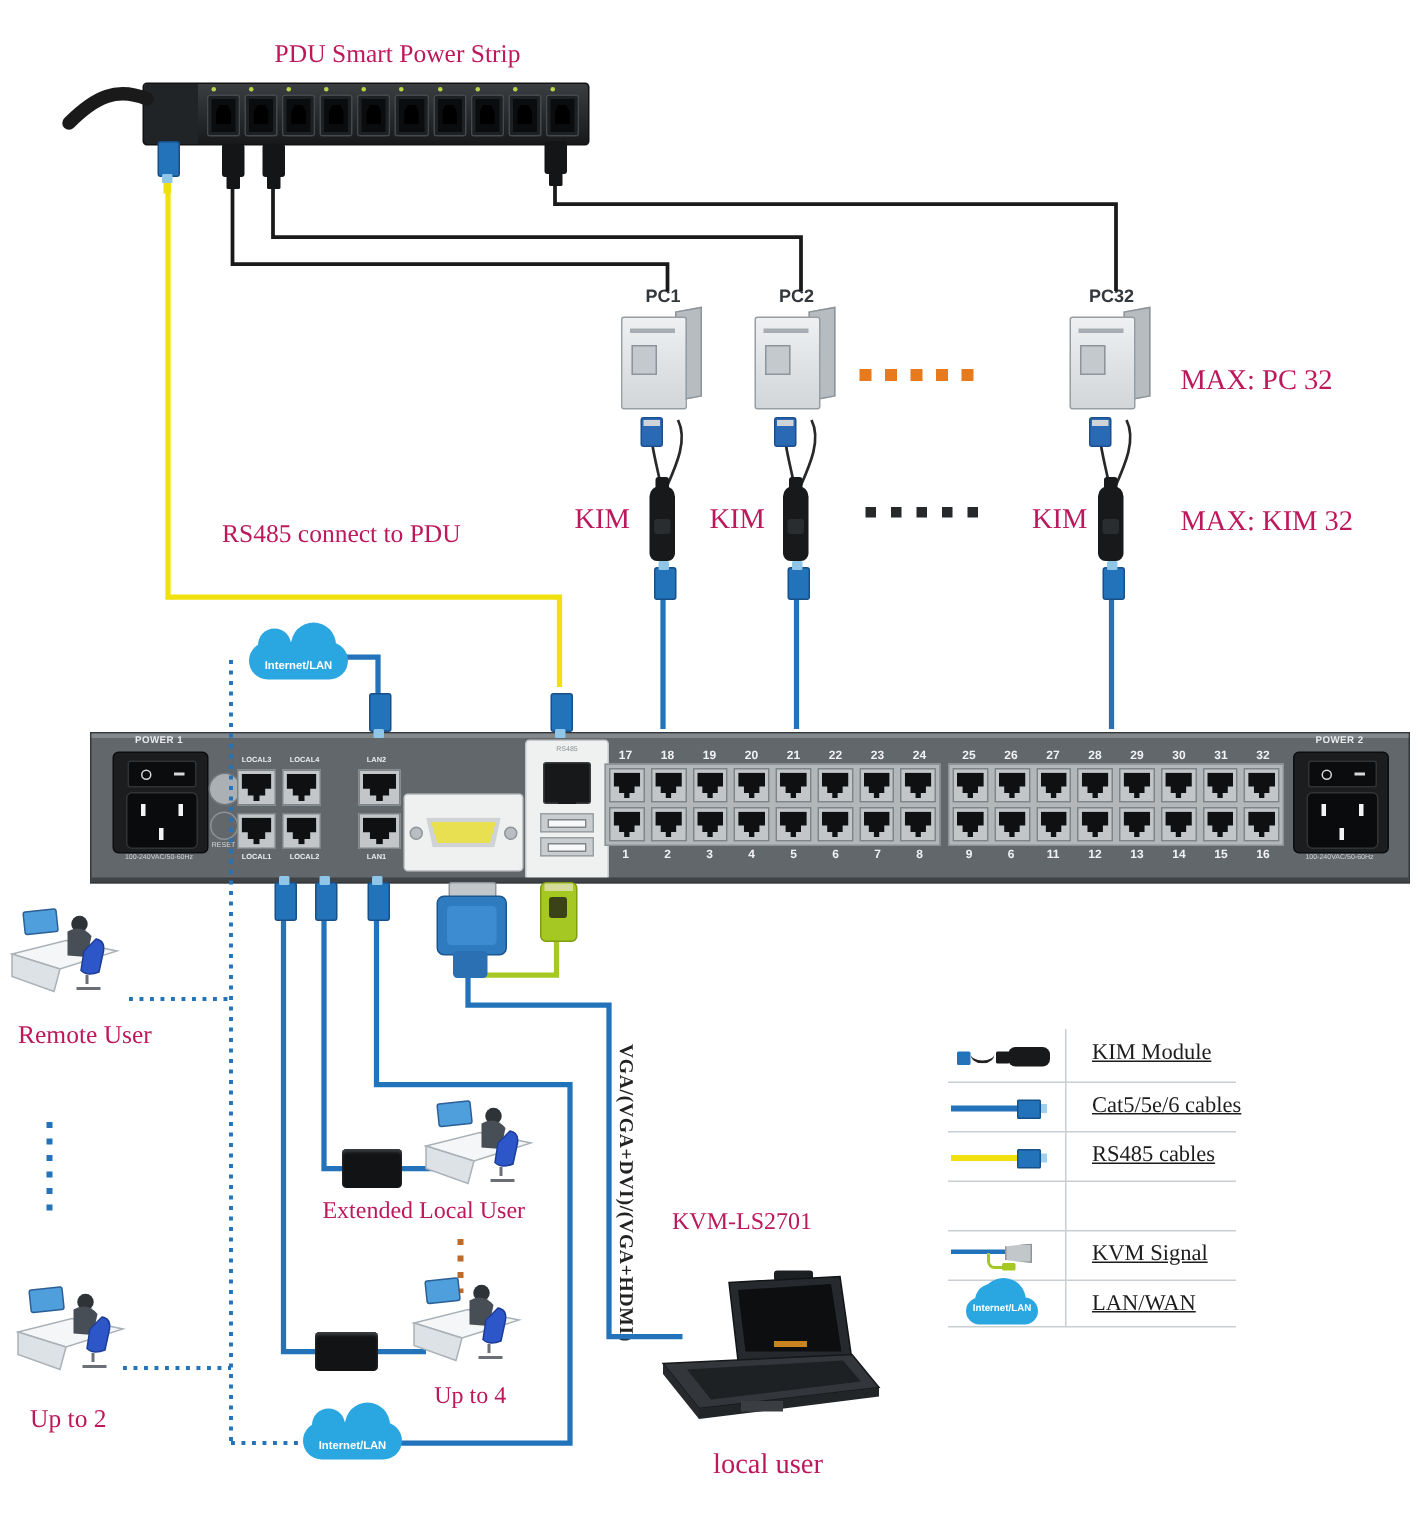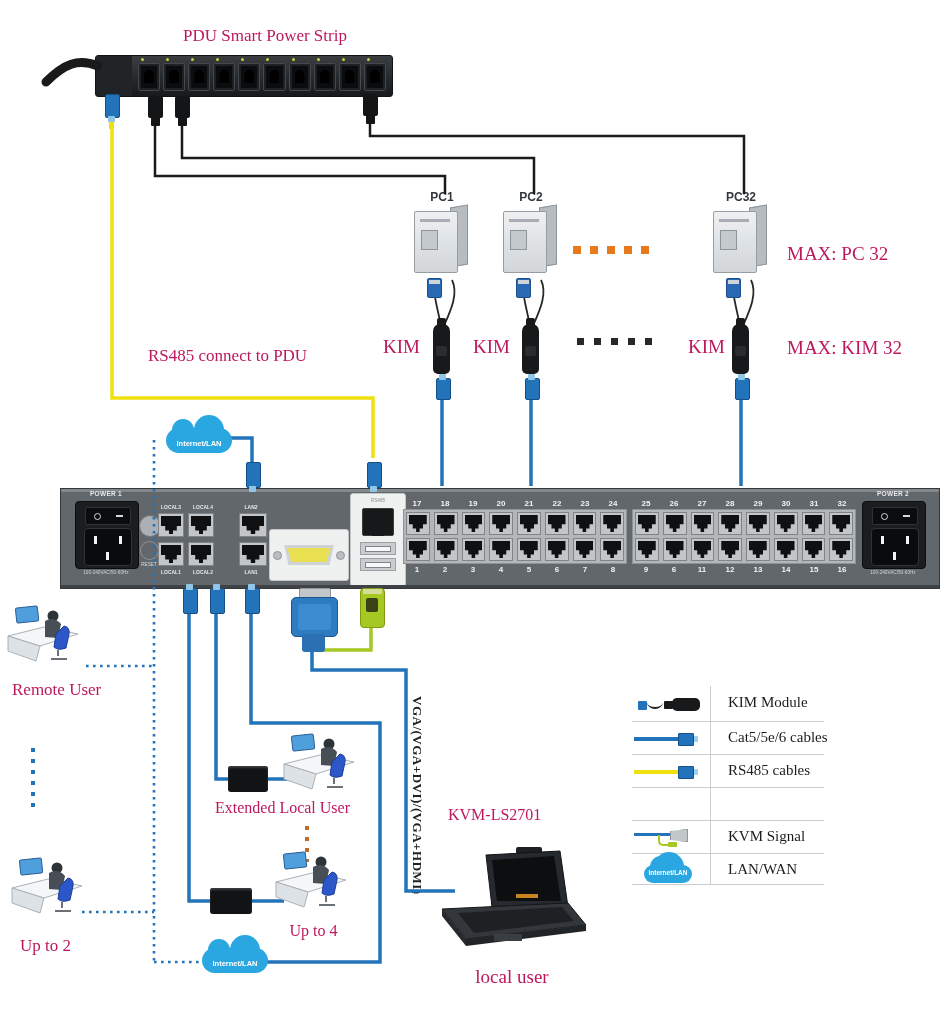--- a/index.html
+++ b/index.html
@@ -122,21 +122,21 @@
   .usb-green::after{content:"";position:absolute;left:5px;top:9px;width:12px;height:14px;background:#3c4218;border-radius:2px;}
   .extender{position:absolute;background:#121315;border-radius:3px;box-shadow:inset 0 2px 2px #3a3d40;z-index:6;}
 
   .vtext{position:absolute;writing-mode:vertical-rl;font:600 13px "Liberation Serif",serif;color:#222;letter-spacing:.5px;z-index:4;}
 
   
   .legend{position:absolute;left:632px;top:686px;width:256px;height:200px;z-index:6;}
   .lg-row{position:absolute;left:0;width:100%;height:33px;}
   .lg-div{position:absolute;left:0;width:192px;height:1px;background:#c9ced2;}
   .lg-vdiv{position:absolute;left:78px;top:0;width:1px;height:198px;background:#c9ced2;}
-  .lg-label{position:absolute;left:96px;top:6px;font-size:15px;}
+  .lg-label{position:absolute;left:96px;top:6px;font-size:15px;text-decoration:underline;}
   .lg-icon{position:absolute;left:2px;top:4px;width:72px;height:24px;}
   .li{position:absolute;}
 </style>
 </head>
 <body>
 
 <div id="stage">
 
   <svg class="overlay" width="947" height="1024" viewBox="0 0 947 1024">
     <g>

